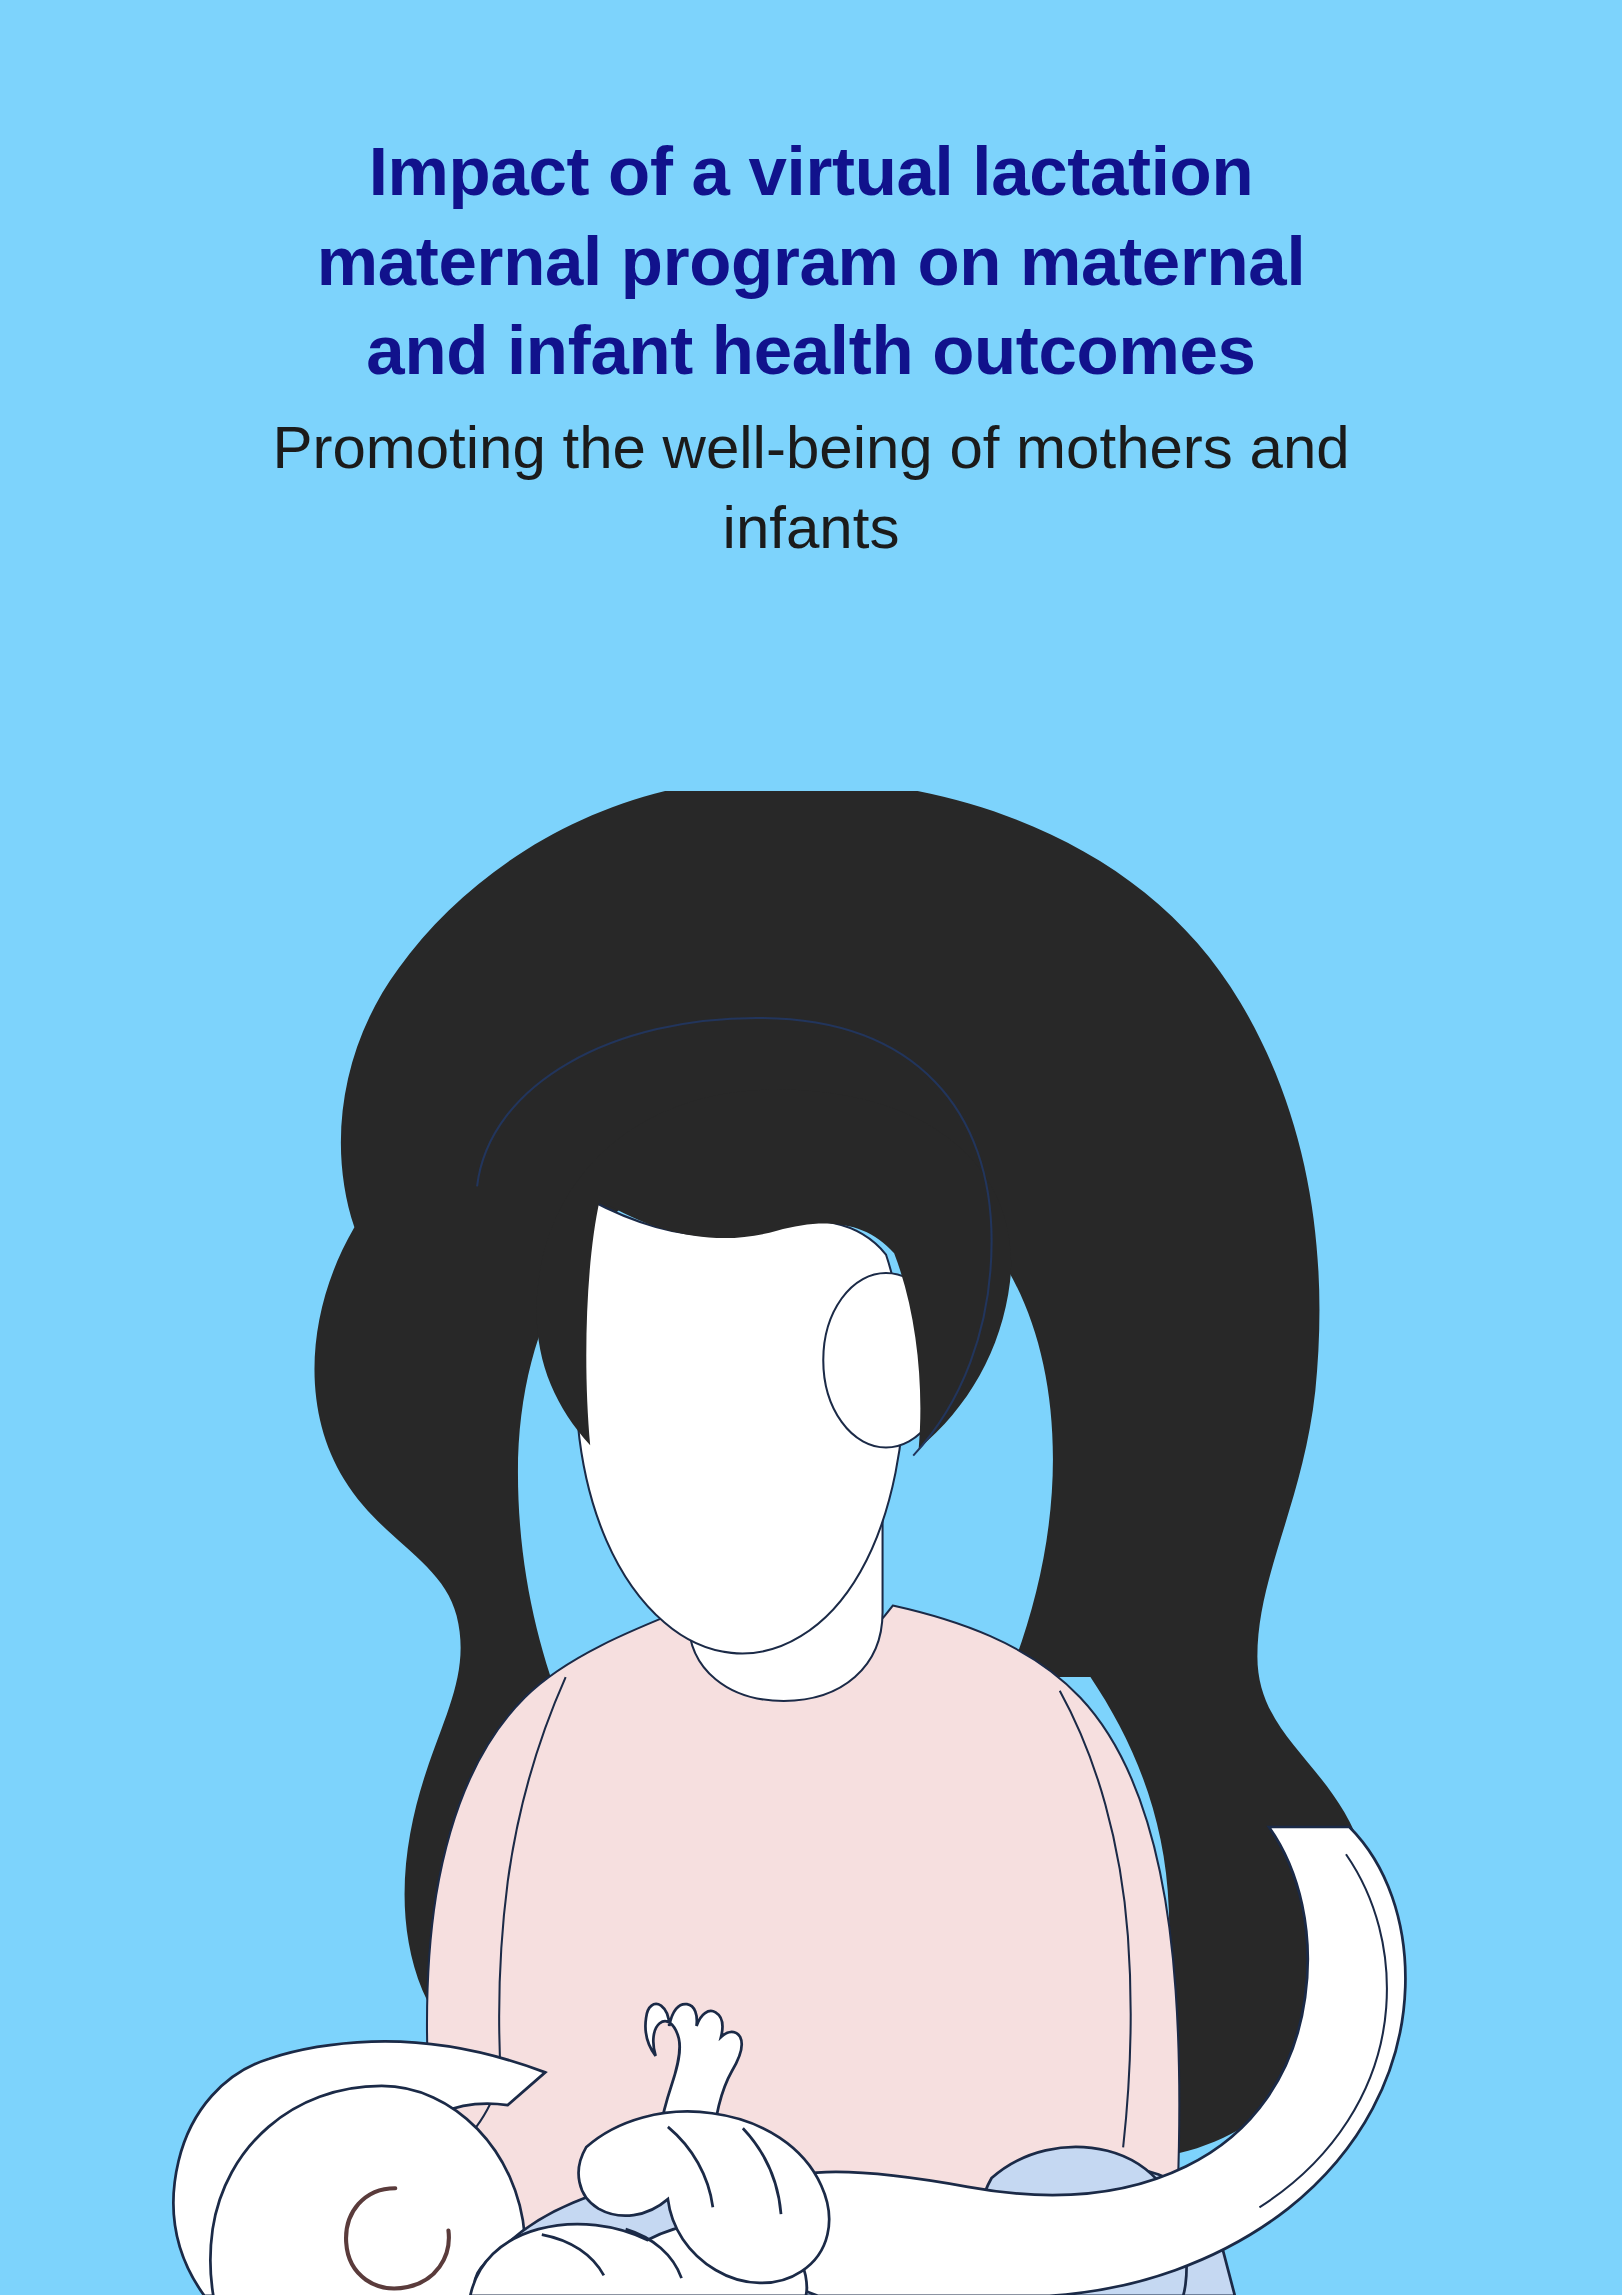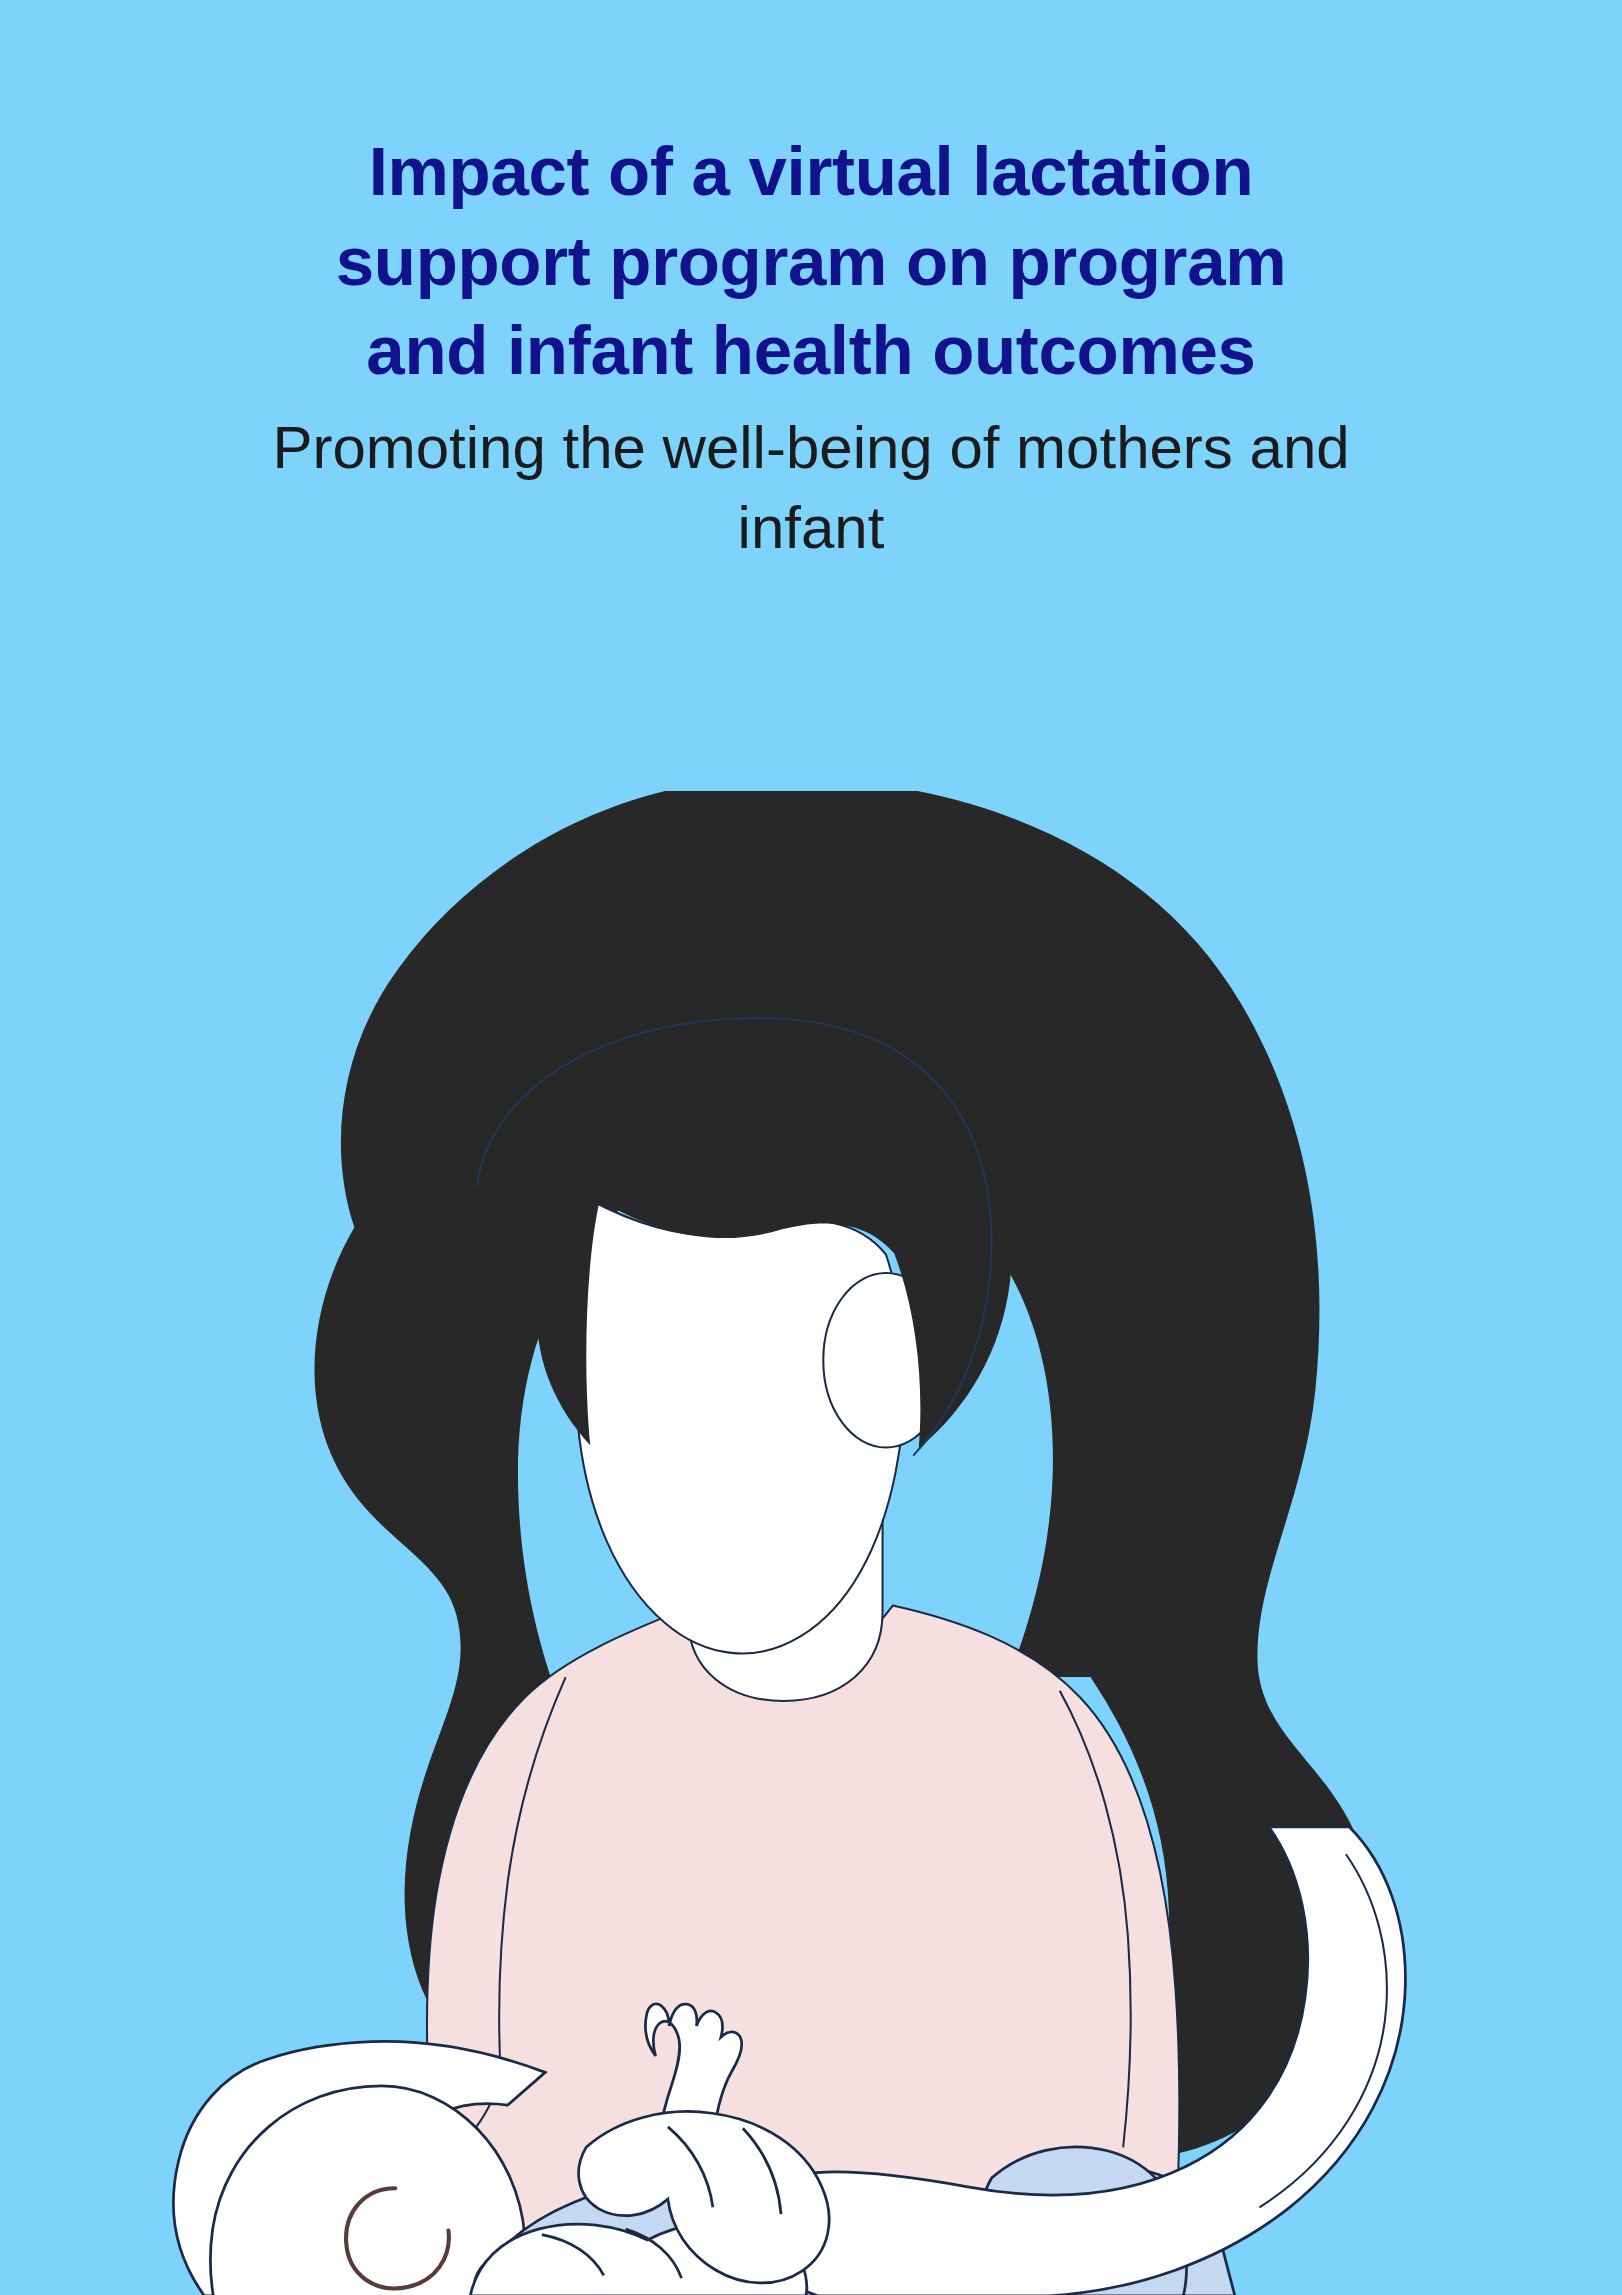--- a/index.html
+++ b/index.html
@@ -65,27 +65,27 @@
 </style>
 </head>
 <body>
 
 <div id="poster">
 
   <div id="text-block">
 
     <h1 id="poster-title">
       <span>Impact of a virtual lactation</span><br>
-      <span>support program on program</span><br>
+      <span>maternal program on maternal</span><br>
       <span>and infant health outcomes</span>
     </h1>
 
     <h2 id="poster-subtitle">
       <span>Promoting the well-being of mothers and</span><br>
-      <span>infant</span>
+      <span>infants</span>
     </h2>
 
   </div>
 
   <div id="illustration-wrap">
     <svg id="illustration" viewBox="0 0 2380 2208" preserveAspectRatio="xMidYMid meet">
 
       <g>
         <path fill="#282828" d="M1140 -20
                  C 1430 -20 1690 90 1820 310

